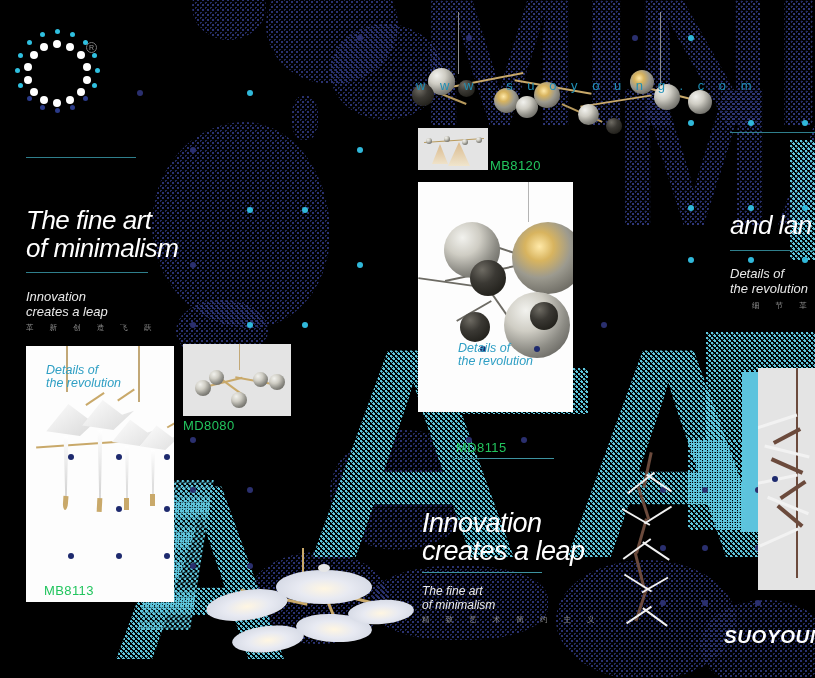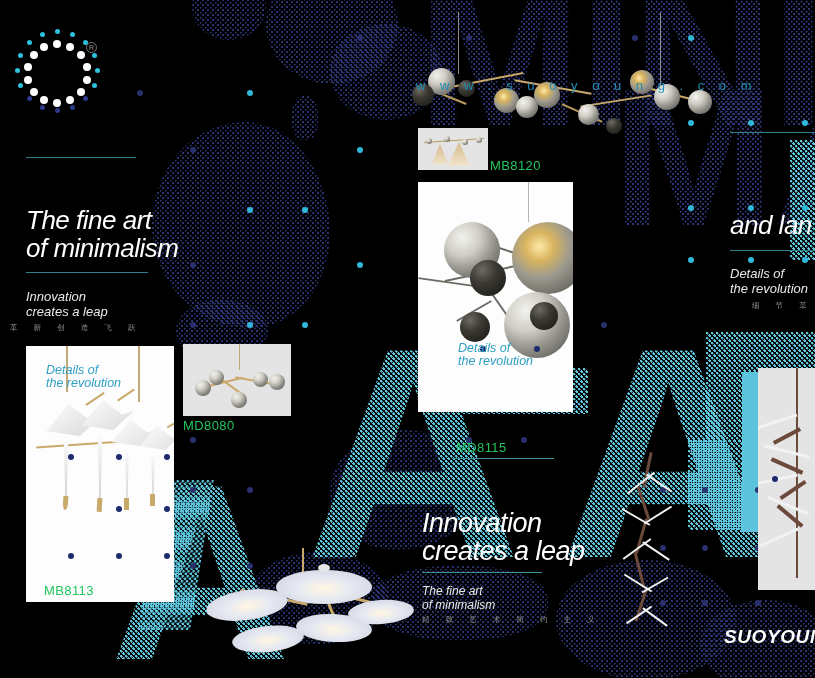--- a/index.html
+++ b/index.html
@@ -232,21 +232,21 @@
     <i style="left:18px;top:-6px;width:5px;height:5px;background:#2fc0e0;"></i>
   </div>
   <div class="logo-tm">R</div>
 
   <div class="rule" style="left:26px; top:157px; width:110px;"></div>
   <div class="headline" style="left:26px; top:206px; font-size:26px;">The fine art</div>
   <div class="headline" style="left:26px; top:234px; font-size:26px;">of minimalism</div>
   <div class="rule" style="left:26px; top:272px; width:122px;"></div>
   <div class="sub" style="left:26px; top:288px;">Innovation</div>
   <div class="sub" style="left:26px; top:303px;">creates a leap</div>
-  <div class="cjk" style="left:10px; top:323px;">革 新 创 造 飞 跃</div>
+  <div class="cjk" style="left:26px; top:323px;">革 新 创 造 飞 跃</div>
 
   <div class="rule" style="left:730px; top:132px; width:85px;"></div>
   <div class="headline" style="left:730px; top:211px; font-size:26px;">and lan</div>
   <div class="rule" style="left:730px; top:250px; width:85px;"></div>
   <div class="sub" style="left:730px; top:265px;">Details of</div>
   <div class="sub" style="left:730px; top:280px;">the revolution</div>
   <div class="cjk" style="left:752px; top:301px;">细 节 革 命</div>
 
   <div class="headline" style="left:422px; top:508px; font-size:27px;">Innovation</div>
   <div class="headline" style="left:422px; top:536px; font-size:27px;">creates a leap</div>

